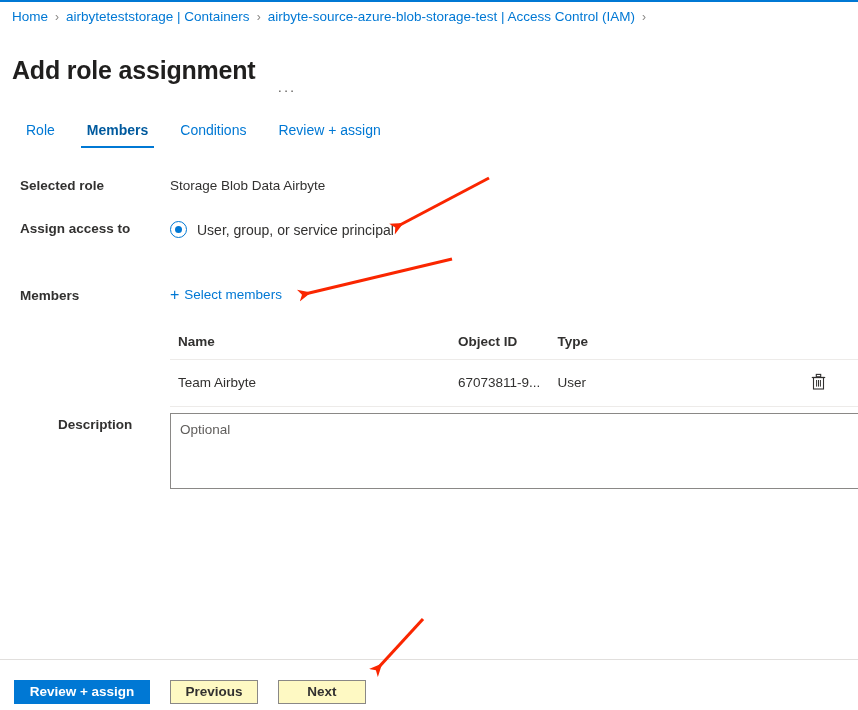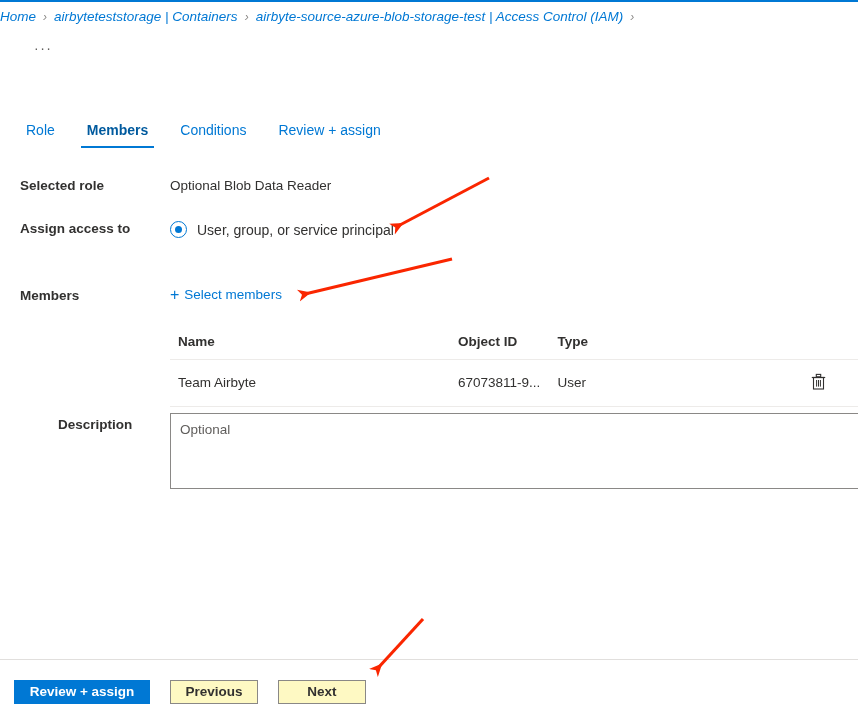--- a/index.html
+++ b/index.html
@@ -23,27 +23,26 @@
     top: 0; left: 0;
     width: 858px;
     height: 2px;
     background: #0078d4;
   }
 
   
   .breadcrumb {
     position: absolute;
     top: 8px;
-    left: 0;
+    left: 12px;
     display: flex;
     align-items: center;
     font-size: 13.5px;
     line-height: 18px;
     white-space: nowrap;
-    font-style: italic;
   }
   .crumb-link {
     color: #0078d4;
     cursor: pointer;
     text-decoration: none;
   }
   .crumb-sep {
     color: #8a8886;
     margin: 0 7px;
     font-size: 12px;
@@ -310,32 +309,33 @@
 <nav class="breadcrumb">
   <span class="crumb-link">Home</span>
   <span class="crumb-sep">›</span>
   <span class="crumb-link">airbyteteststorage | Containers</span>
   <span class="crumb-sep">›</span>
   <span class="crumb-link">airbyte-source-azure-blob-storage-test | Access Control (IAM)</span>
   <span class="crumb-sep">›</span>
 </nav>
 
 <div class="page-title-row">
+  <h1 class="page-title">Add role assignment</h1>
   <span class="title-ellipsis">···</span>
 </div>
 
 <div class="tabs">
   <div class="tab">Role</div>
   <div class="tab active">Members</div>
   <div class="tab">Conditions</div>
   <div class="tab">Review + assign</div>
 </div>
 
 <div class="form-label lbl-selected-role">Selected role</div>
-<div class="static-value">Optional Blob Data Reader</div>
+<div class="static-value">Storage Blob Data Airbyte</div>
 
 <div class="form-label lbl-assign-access">Assign access to</div>
 <div class="radio-group">
   <div class="radio-row checked">
     <span class="radio-mark"></span>
     <span class="radio-text">User, group, or service principal</span>
   </div>
 </div>
 
 <div class="form-label lbl-members">Members</div>

